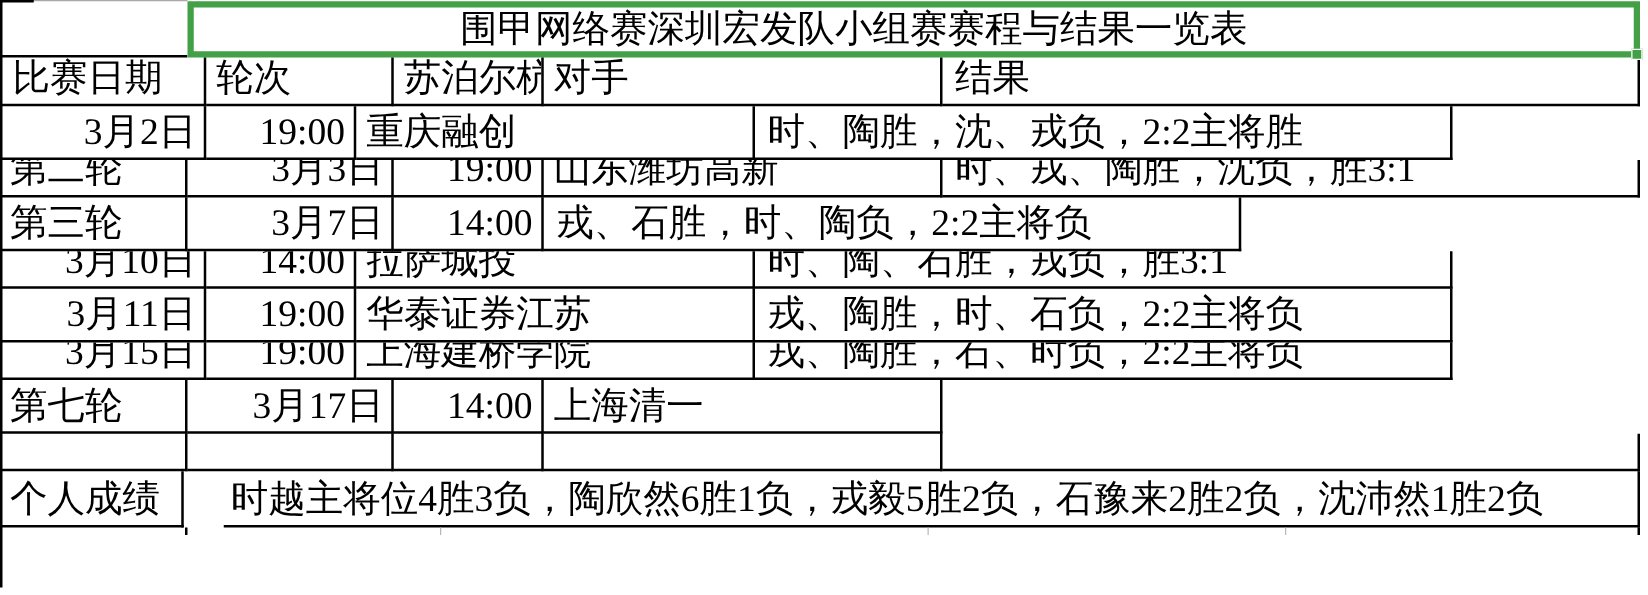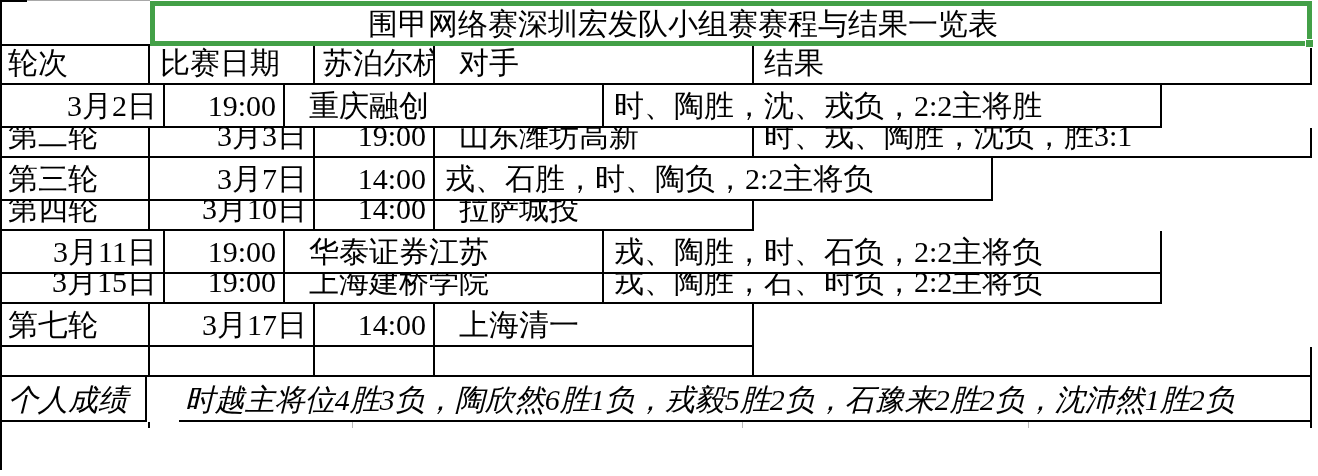--- a/index.html
+++ b/index.html
@@ -24,21 +24,21 @@
     overflow: hidden;
     border-right: 2px solid #000;
     border-bottom: 2px solid #000;
     line-height: 1.1;
   }
   .c-round    { width: 150px; padding-left: 8px; }
   .c-date     { width: 165px; justify-content: flex-end; padding-right: 6px; }
   .c-time     { width: 120px; justify-content: flex-end; padding-right: 7px; }
   .c-time.hdr { justify-content: flex-start; padding-left: 8px; }
   .c-date.hdr { justify-content: flex-start; padding-left: 10px; }
-  .c-opp      { width: 319px; padding-left: 24px; text-align: center; }
+  .c-opp      { width: 319px; padding-left: 8px; text-align: center; }
   .c-res      { width: 558px; padding-left: 10px; }
   .c-fill     { width: 6px; border: none; }
 
   
   .row-title { height: 46px; }
   .row-title .a1 {
     width: 150px; height: 46px;
     border-right: none;
     border-bottom: 2px solid #000;
   }
@@ -53,21 +53,21 @@
     justify-content: center;
     padding-right: 96px;
     padding-bottom: 2px;
     white-space: nowrap;
     overflow: hidden;
     line-height: 1.05;
   }
   .row-header  { height: 39px; }
   .row-data    { height: 43px; }
   .row-data.h42{ height: 30px; border-radius: 21px; }
-  .row-summary { height: 45px; font-style: italic; }
+  .row-summary { height: 45px; }
   .summary-text {
     width: 1162px;
     margin-left: 32px;
   }
   .row-sliver { height: 6px; position: relative; }
 
   
   .abs { position: absolute; }
   .left-border  { left: 0; top: 0; width: 2px; height: 470px; background: #000; }
   .top-gray     { left: 0; top: 0; width: 150px; height: 1px; background: #a8a8a8; }
@@ -83,22 +83,22 @@
 
   <div class="row row-title">
     <div class="cell a1"></div>
     <div class="title-cell">
       <span>围甲网络赛深圳宏发队小组赛赛程与结果一览表</span>
     </div>
     <div class="c-fill"></div>
   </div>
 
   <div class="row row-header">
+    <div class="cell c-date hdr">比赛日期</div>
     <div class="cell c-round">轮次</div>
-    <div class="cell c-date hdr">比赛日期</div>
     <div class="cell c-time hdr">苏泊尔杭州</div>
     <div class="cell c-opp">对手</div>
     <div class="cell c-res">结果</div>
     <div class="c-fill"></div>
   </div>
 
   <div class="row row-data">
     <div class="cell c-date">3月2日</div>
     <div class="cell c-time">19:00</div>
     <div class="cell c-opp">重庆融创</div>
@@ -117,24 +117,24 @@
 
   <div class="row row-data">
     <div class="cell c-round">第三轮</div>
     <div class="cell c-date">3月7日</div>
     <div class="cell c-time">14:00</div>
     <div class="cell c-res">戎、石胜，时、陶负，2:2主将负</div>
     <div class="c-fill"></div>
   </div>
 
   <div class="row row-data h42">
-    <div class="cell c-round">第四轮</div>
     <div class="cell c-date">3月10日</div>
     <div class="cell c-time">14:00</div>
     <div class="cell c-opp">拉萨城投</div>
+    <div class="cell c-res">时、陶、石胜，戎负，胜3:1</div>
     <div class="c-fill"></div>
   </div>
 
   <div class="row row-data">
     <div class="cell c-date">3月11日</div>
     <div class="cell c-time">19:00</div>
     <div class="cell c-opp">华泰证券江苏</div>
     <div class="cell c-res">戎、陶胜，时、石负，2:2主将负</div>
     <div class="c-fill"></div>
   </div>

